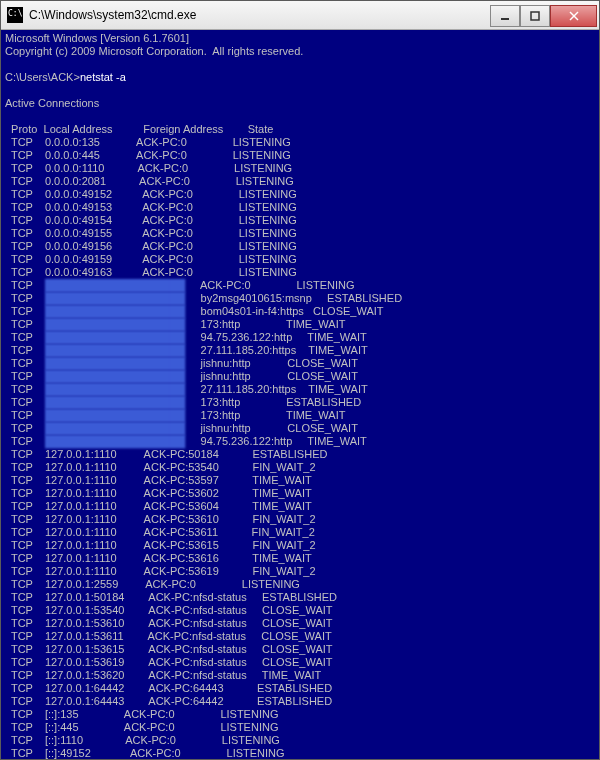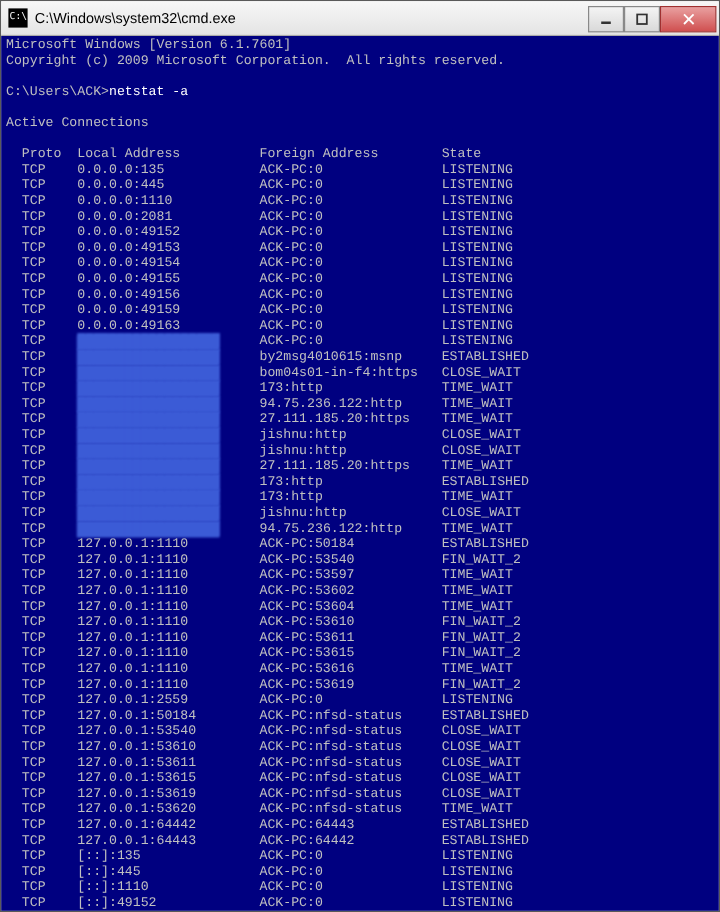--- a/index.html
+++ b/index.html
@@ -73,21 +73,21 @@
     width: 45px;
     background: linear-gradient(to bottom, #e9a0a0, #d05050);
     color: #fff;
     border-color: #a03030;
   }
   .winbtn svg { display:block; }
   .term {
     flex: 1;
     background: #000080;
     color: #c0c0c0;
-    font-family: Liberation Mono, monospace;
+    font-family: Liberation Sans, sans-serif;
     font-size: 11px;
     line-height: 13px;
     padding: 2px 4px 2px 4px;
     white-space: pre;
     overflow: hidden;
   }
   .bright { color: #ffffff; }
   .row { white-space: pre; }
   .obs {
     display: inline-block;

